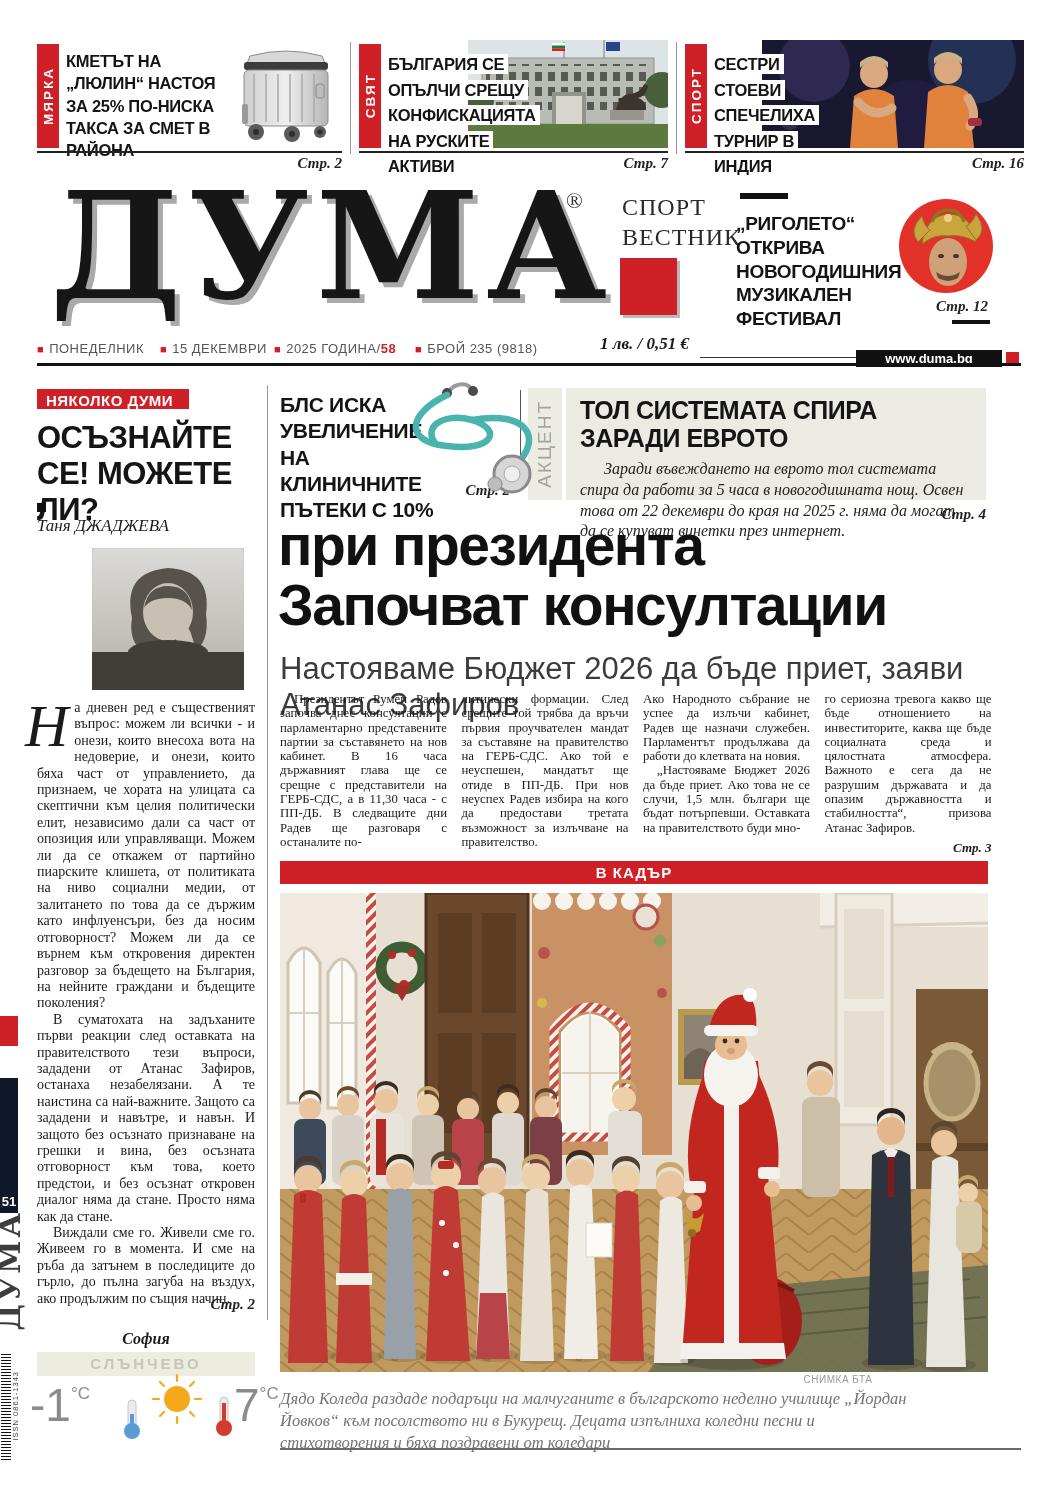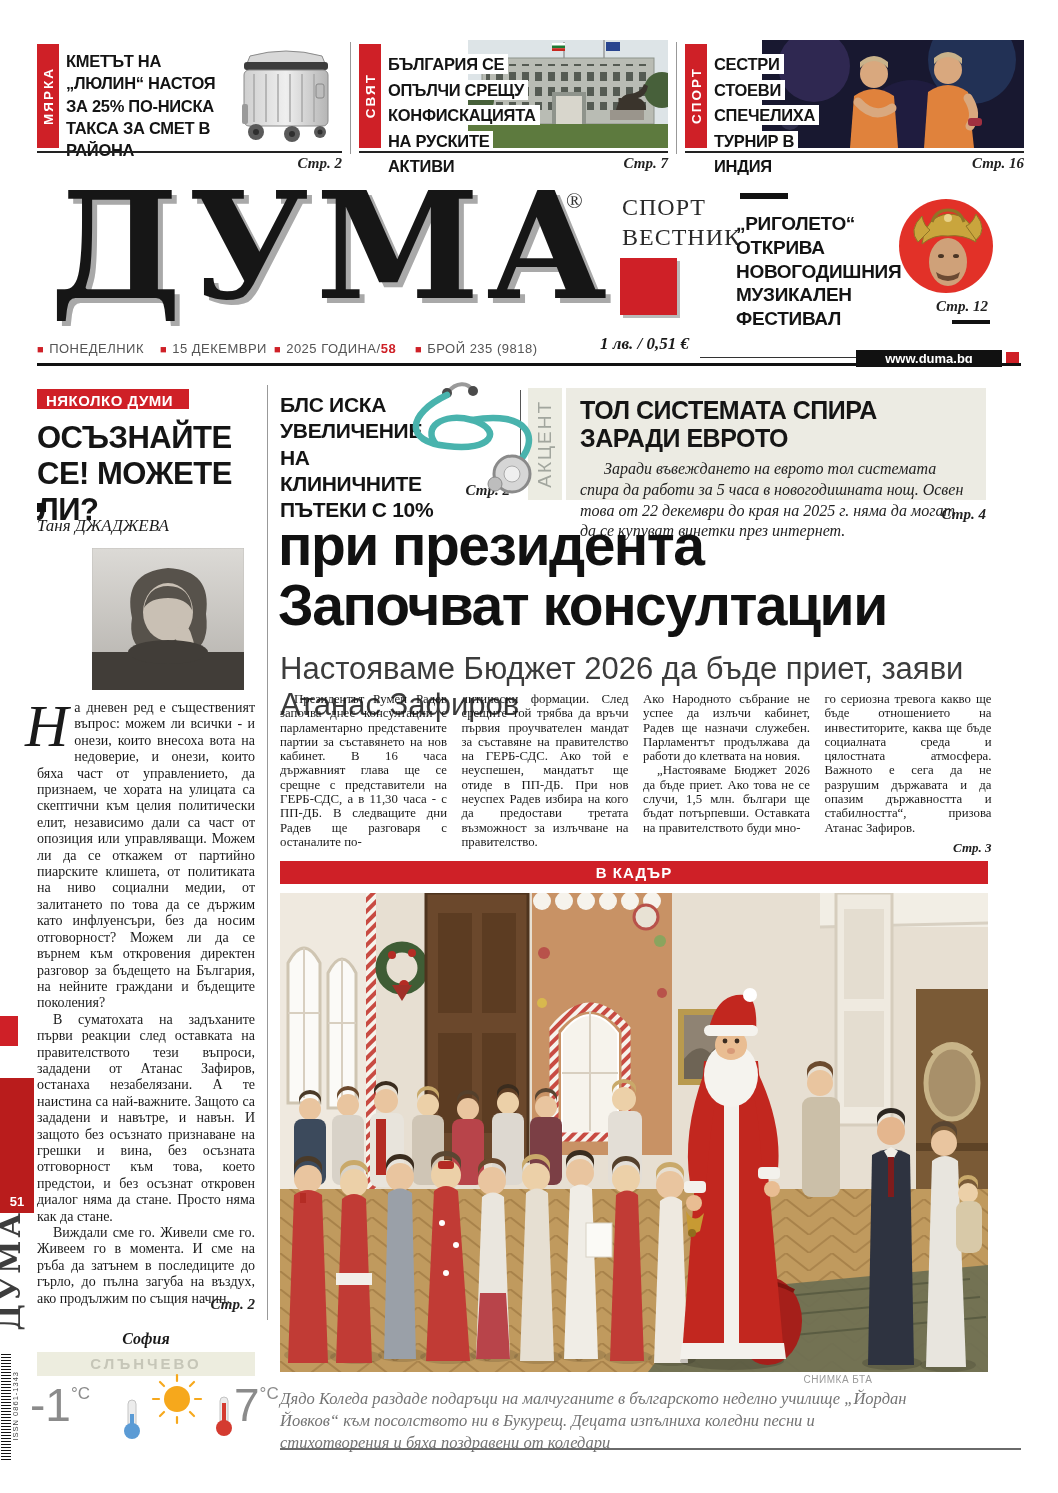--- a/index.html
+++ b/index.html
@@ -172,21 +172,21 @@
   <div class="abs dateitem" style="left:160px;top:341px;"><span class="sq">■</span><span>15 ДЕКЕМВРИ</span></div>
   <div class="abs dateitem" style="left:274px;top:341px;"><span class="sq">■</span><span>2025 ГОДИНА/</span><span class="redpart">58</span></div>
   <div class="abs dateitem" style="left:415px;top:341px;"><span class="sq">■</span><span>БРОЙ 235 (9818)</span></div>
   <div class="abs" style="left:600px;top:334px;font:700 italic 17px 'Liberation Serif',serif;">1 лв. / 0,51 €</div>
   <div class="abs" style="left:700px;top:357px;width:158px;height:1px;background:#333;"></div>
   <div class="abs" style="left:856px;top:350px;width:146px;height:17px;background:#111;color:#fff;font:700 13px/17px 'Liberation Sans',sans-serif;text-align:center;">www.duma.bg</div>
   <div class="abs" style="left:1006px;top:352px;width:13px;height:13px;background:var(--red);"></div>
   <div class="abs" style="left:37px;top:363px;width:984px;height:3px;background:#111;"></div>
 
   <div class="abs" style="left:0;top:1016px;width:18px;height:30px;background:var(--red);"></div>
-  <div class="abs" style="left:0;top:1078px;width:34px;height:135px;background:#b91c1c;">
+  <div class="abs" style="left:0;top:1078px;width:18px;height:135px;background:#0f172a;">
     <div style="position:absolute;bottom:4px;width:100%;text-align:center;color:#fff;font:700 13px 'Liberation Sans',sans-serif;">51</div>
   </div>
   <div class="abs" style="left:-2px;top:1215px;width:22px;height:110px;display:flex;align-items:center;justify-content:center;">
     <span style="writing-mode:vertical-rl;transform:rotate(180deg);font:700 30px 'DejaVu Serif',serif;color:#3d3d3d;letter-spacing:3px;">ДУМА</span>
   </div>
   <div class="abs" style="left:1px;top:1352px;width:10px;height:108px;background:repeating-linear-gradient(0deg,#111 0 1px,#fff 1px 3px);"></div>
   <div class="abs" style="left:11px;top:1352px;height:108px;display:flex;align-items:center;">
     <span style="writing-mode:vertical-rl;transform:rotate(180deg);font:400 7.5px 'Liberation Sans',sans-serif;color:#444;letter-spacing:1px;">ISSN 0861-1343</span>
   </div>
 

